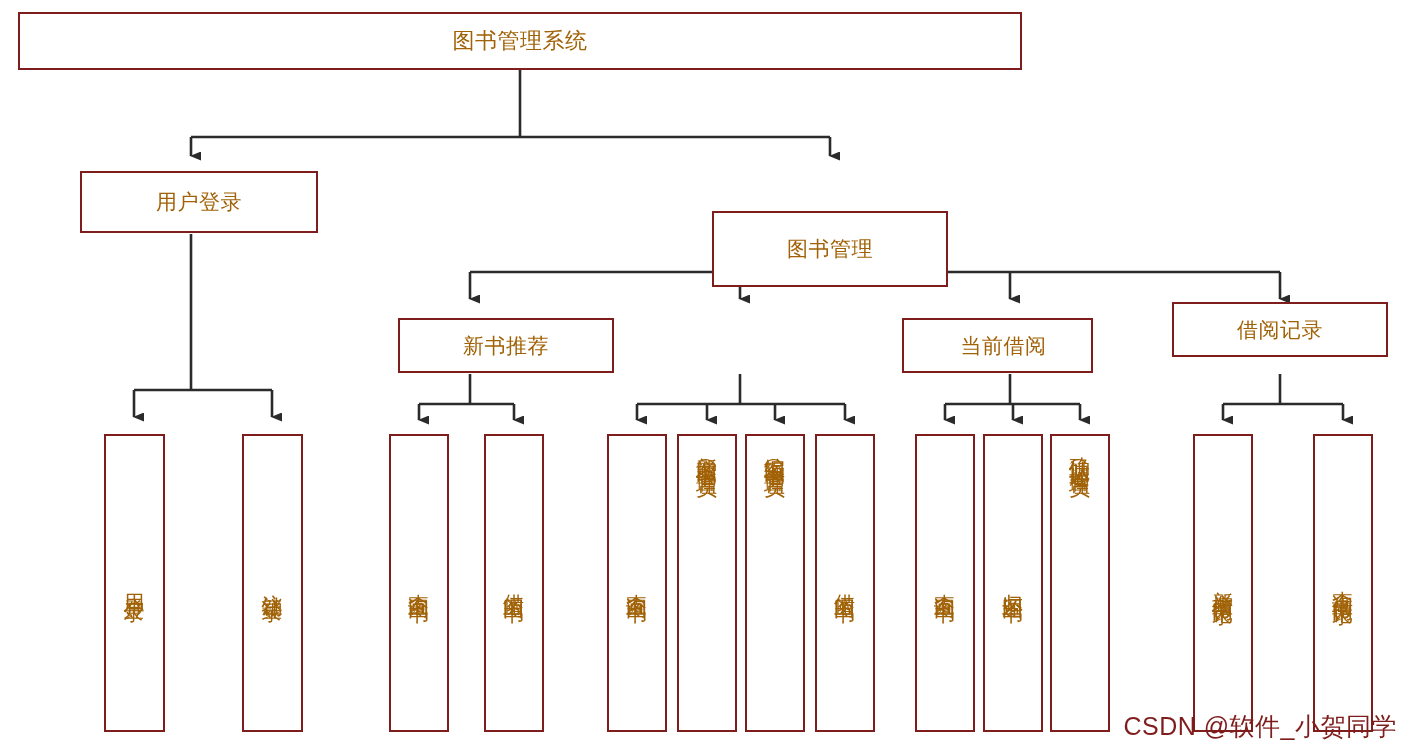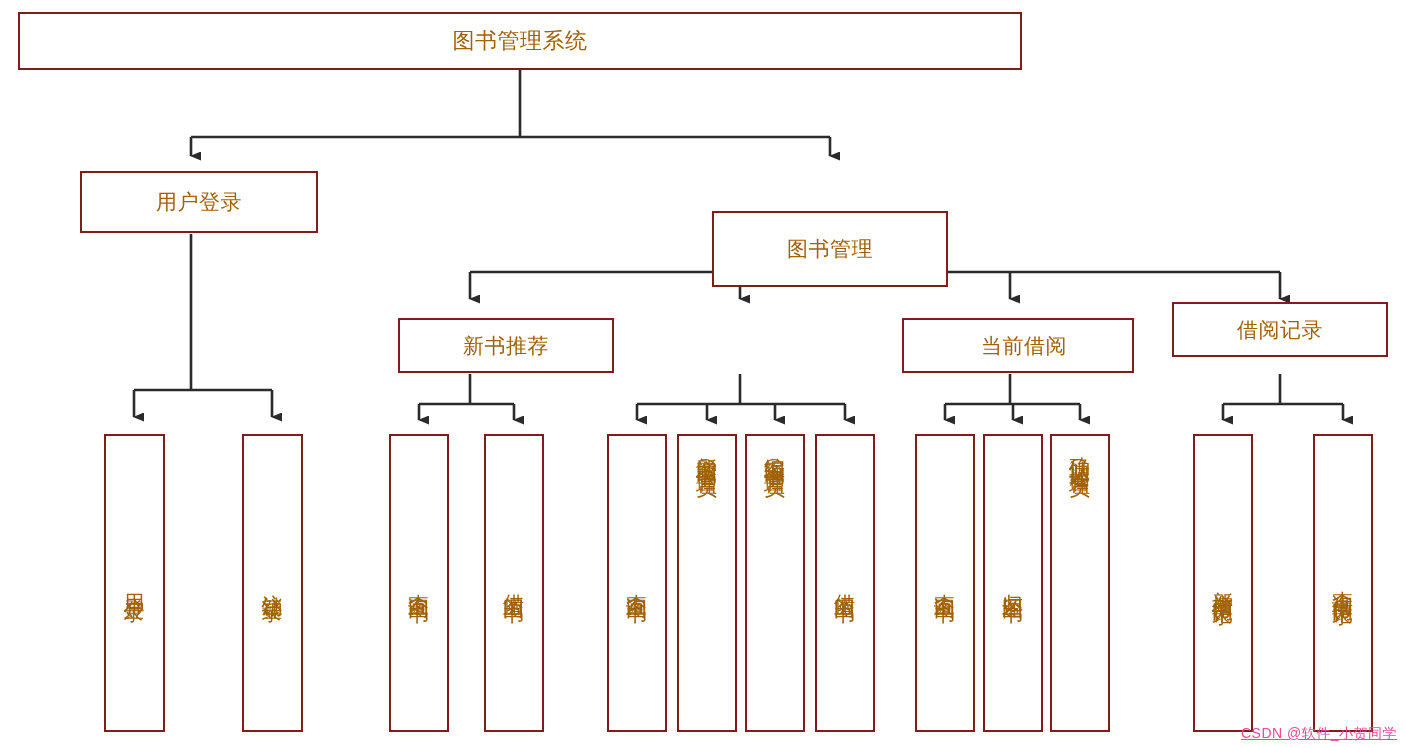--- a/index.html
+++ b/index.html
@@ -66,25 +66,24 @@
     -webkit-writing-mode: vertical-rl;
   }
   
   .node.vert.centered {
     align-items: center;
   }
   .watermark {
     position: absolute;
     right: 8px;
     bottom: 4px;
-    font-size: 14px;
-    color: #ec4899;
+    font-size: 25px;
+    color: #7f1d1d;
     white-space: nowrap;
     letter-spacing: 0.5px;
-    text-decoration: underline;
   }
 </style>
 </head>
 <body>
 
 <div id="diagram-root">
 
   <svg id="edges-layer" width="1405" height="747" viewBox="0 0 1405 747" xmlns="http://www.w3.org/2000/svg">
     <defs>
       <marker id="arrowhead" markerWidth="9" markerHeight="11" refX="4.5" refY="10" orient="auto" markerUnits="userSpaceOnUse">
@@ -145,21 +144,21 @@
 
   <div class="node horiz" style="left:712px; top:171px; width:236px; height:76px;margin-top:40px;">
     <span class="node-label">图书管理</span>
   </div>
 
   <div class="node horiz" style="left:362px; top:318px; width:216px; height:55px;margin-left:36px;">
     <span class="node-label">新书推荐</span>
   </div>
 
 
-  <div class="node horiz" style="left:902px; top:318px; width:232px; height:55px;padding-left:12px;">
+  <div class="node horiz" style="left:902px; top:318px; width:191px; height:55px;padding-left:12px;">
     <span class="node-label">当前借阅</span>
   </div>
 
   <div class="node horiz" style="left:1172px; top:302px; width:216px; height:55px;align-items:center;">
     <span class="node-label">借阅记录</span>
   </div>
 
   <div class="node vert centered" style="left:104px; top:434px; width:61px; height:298px;">
     <span class="node-label">用户登录</span>
   </div>

